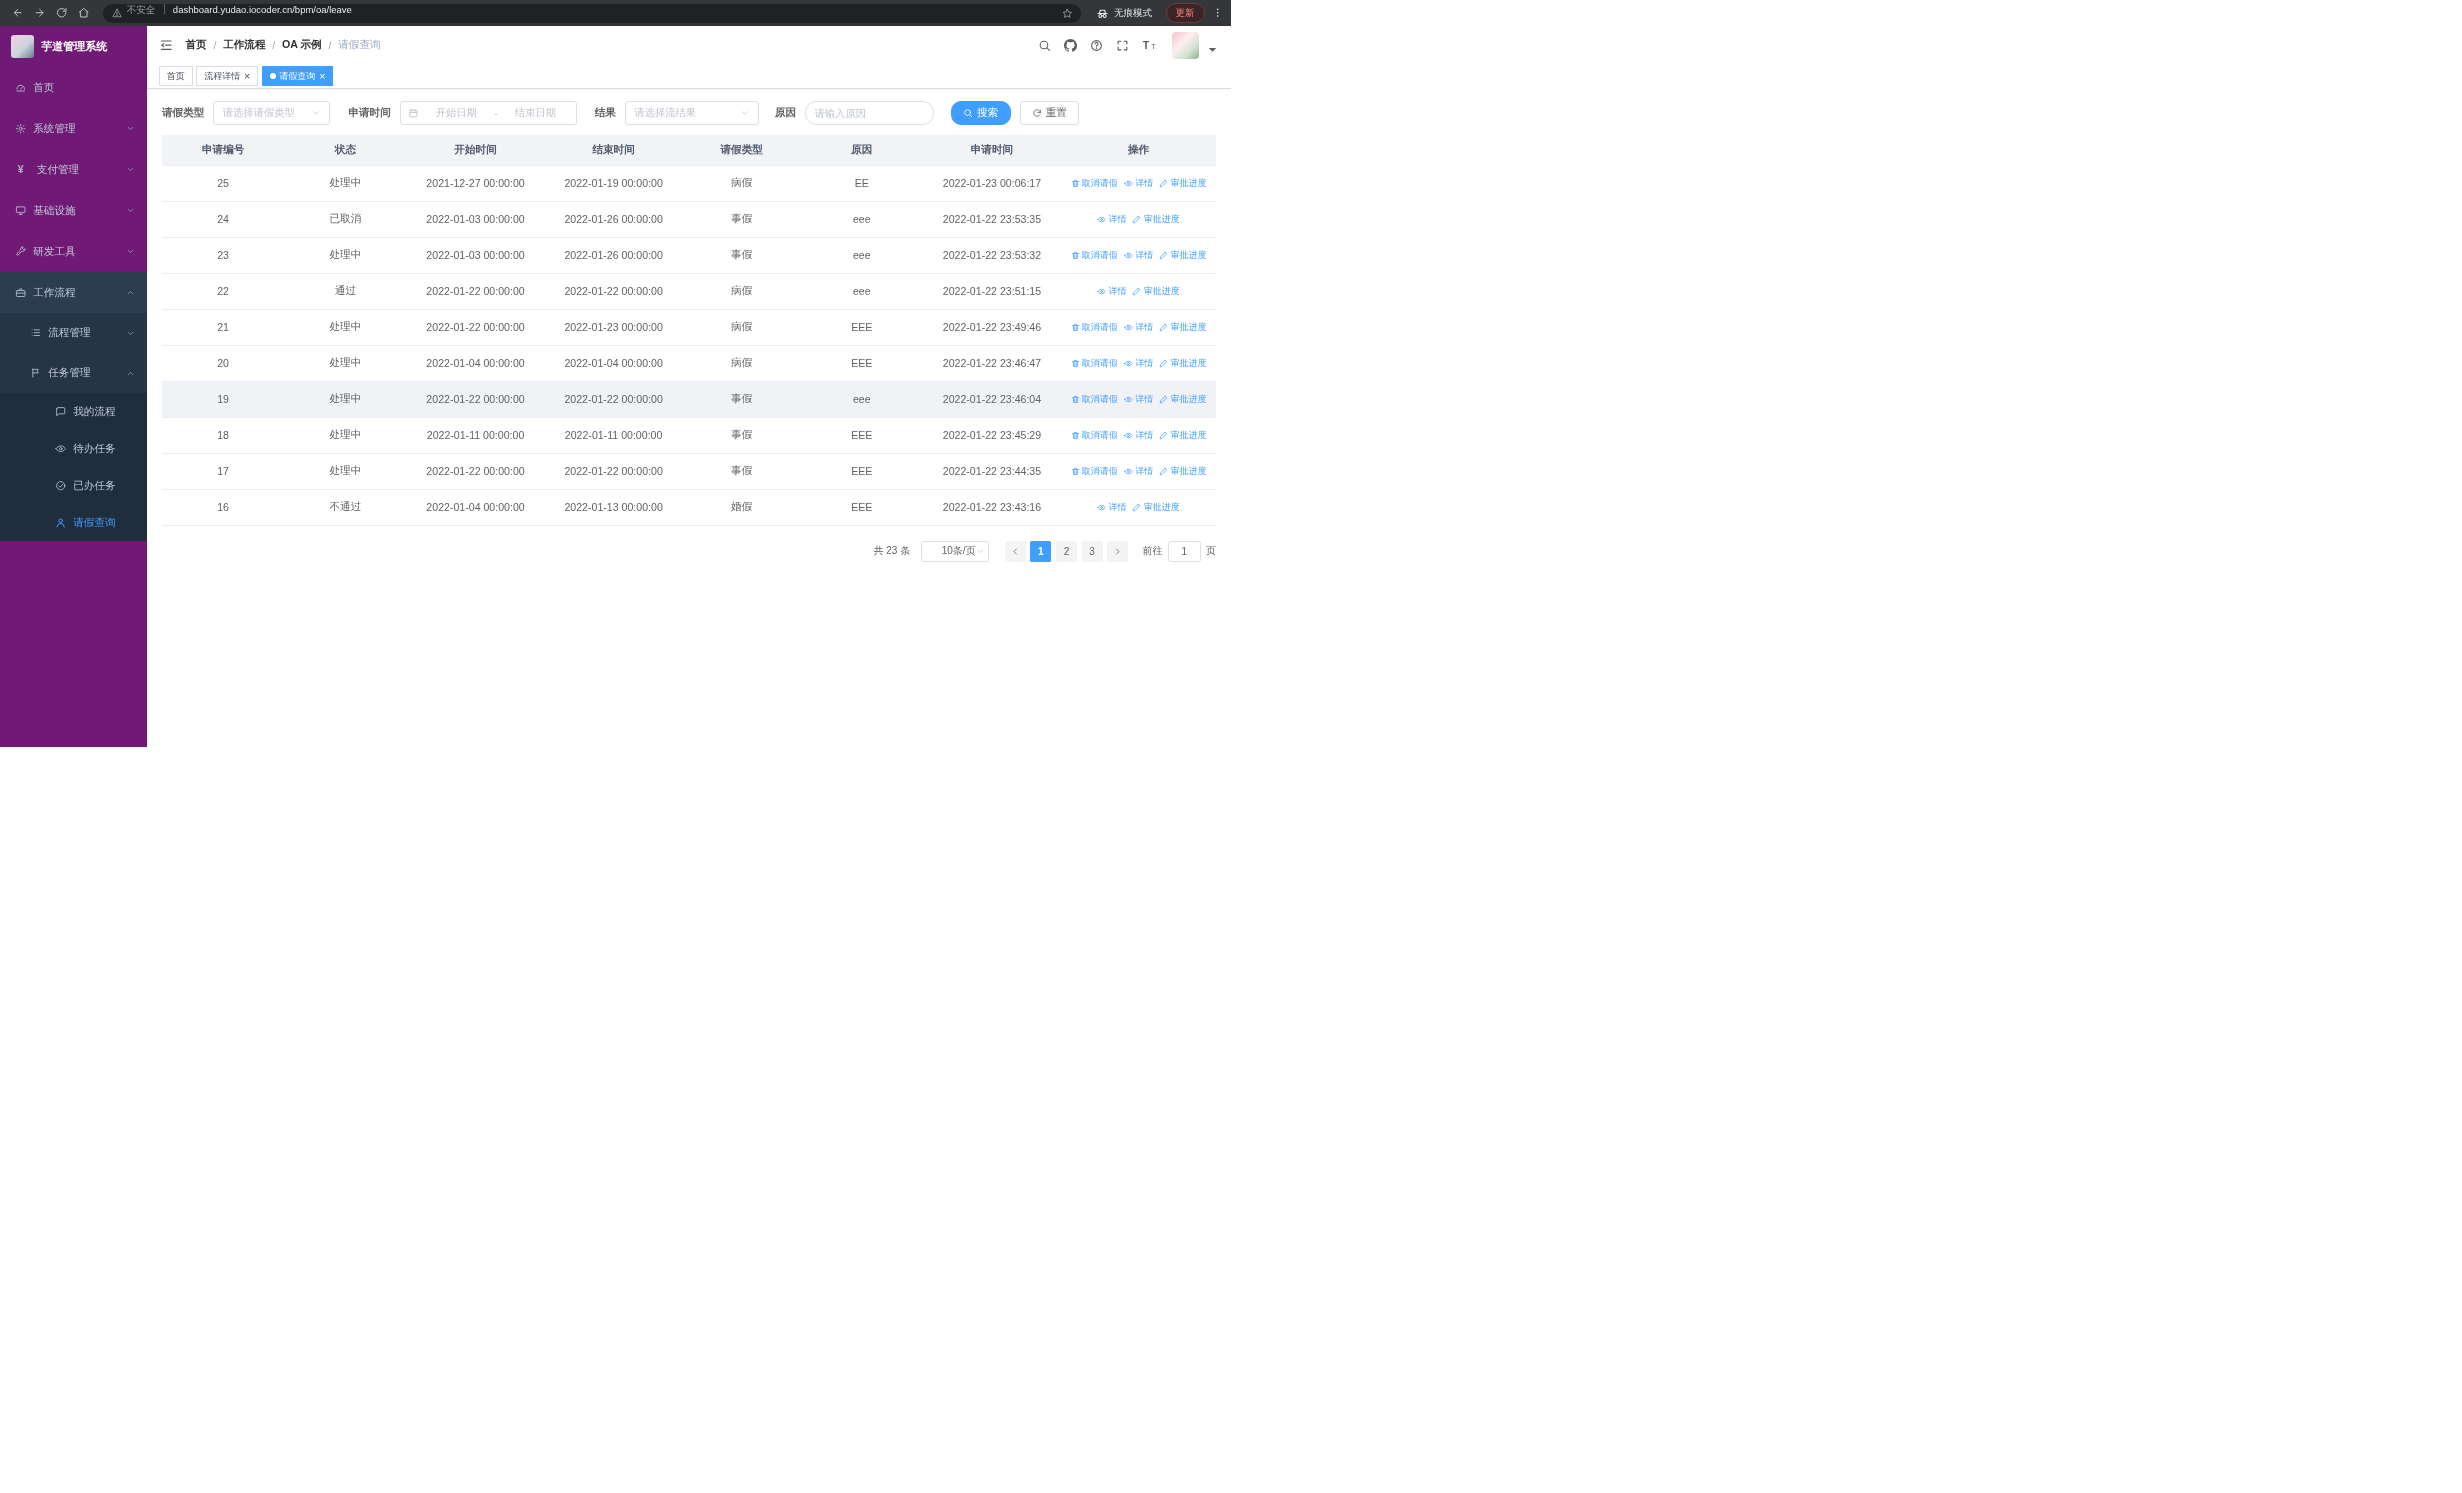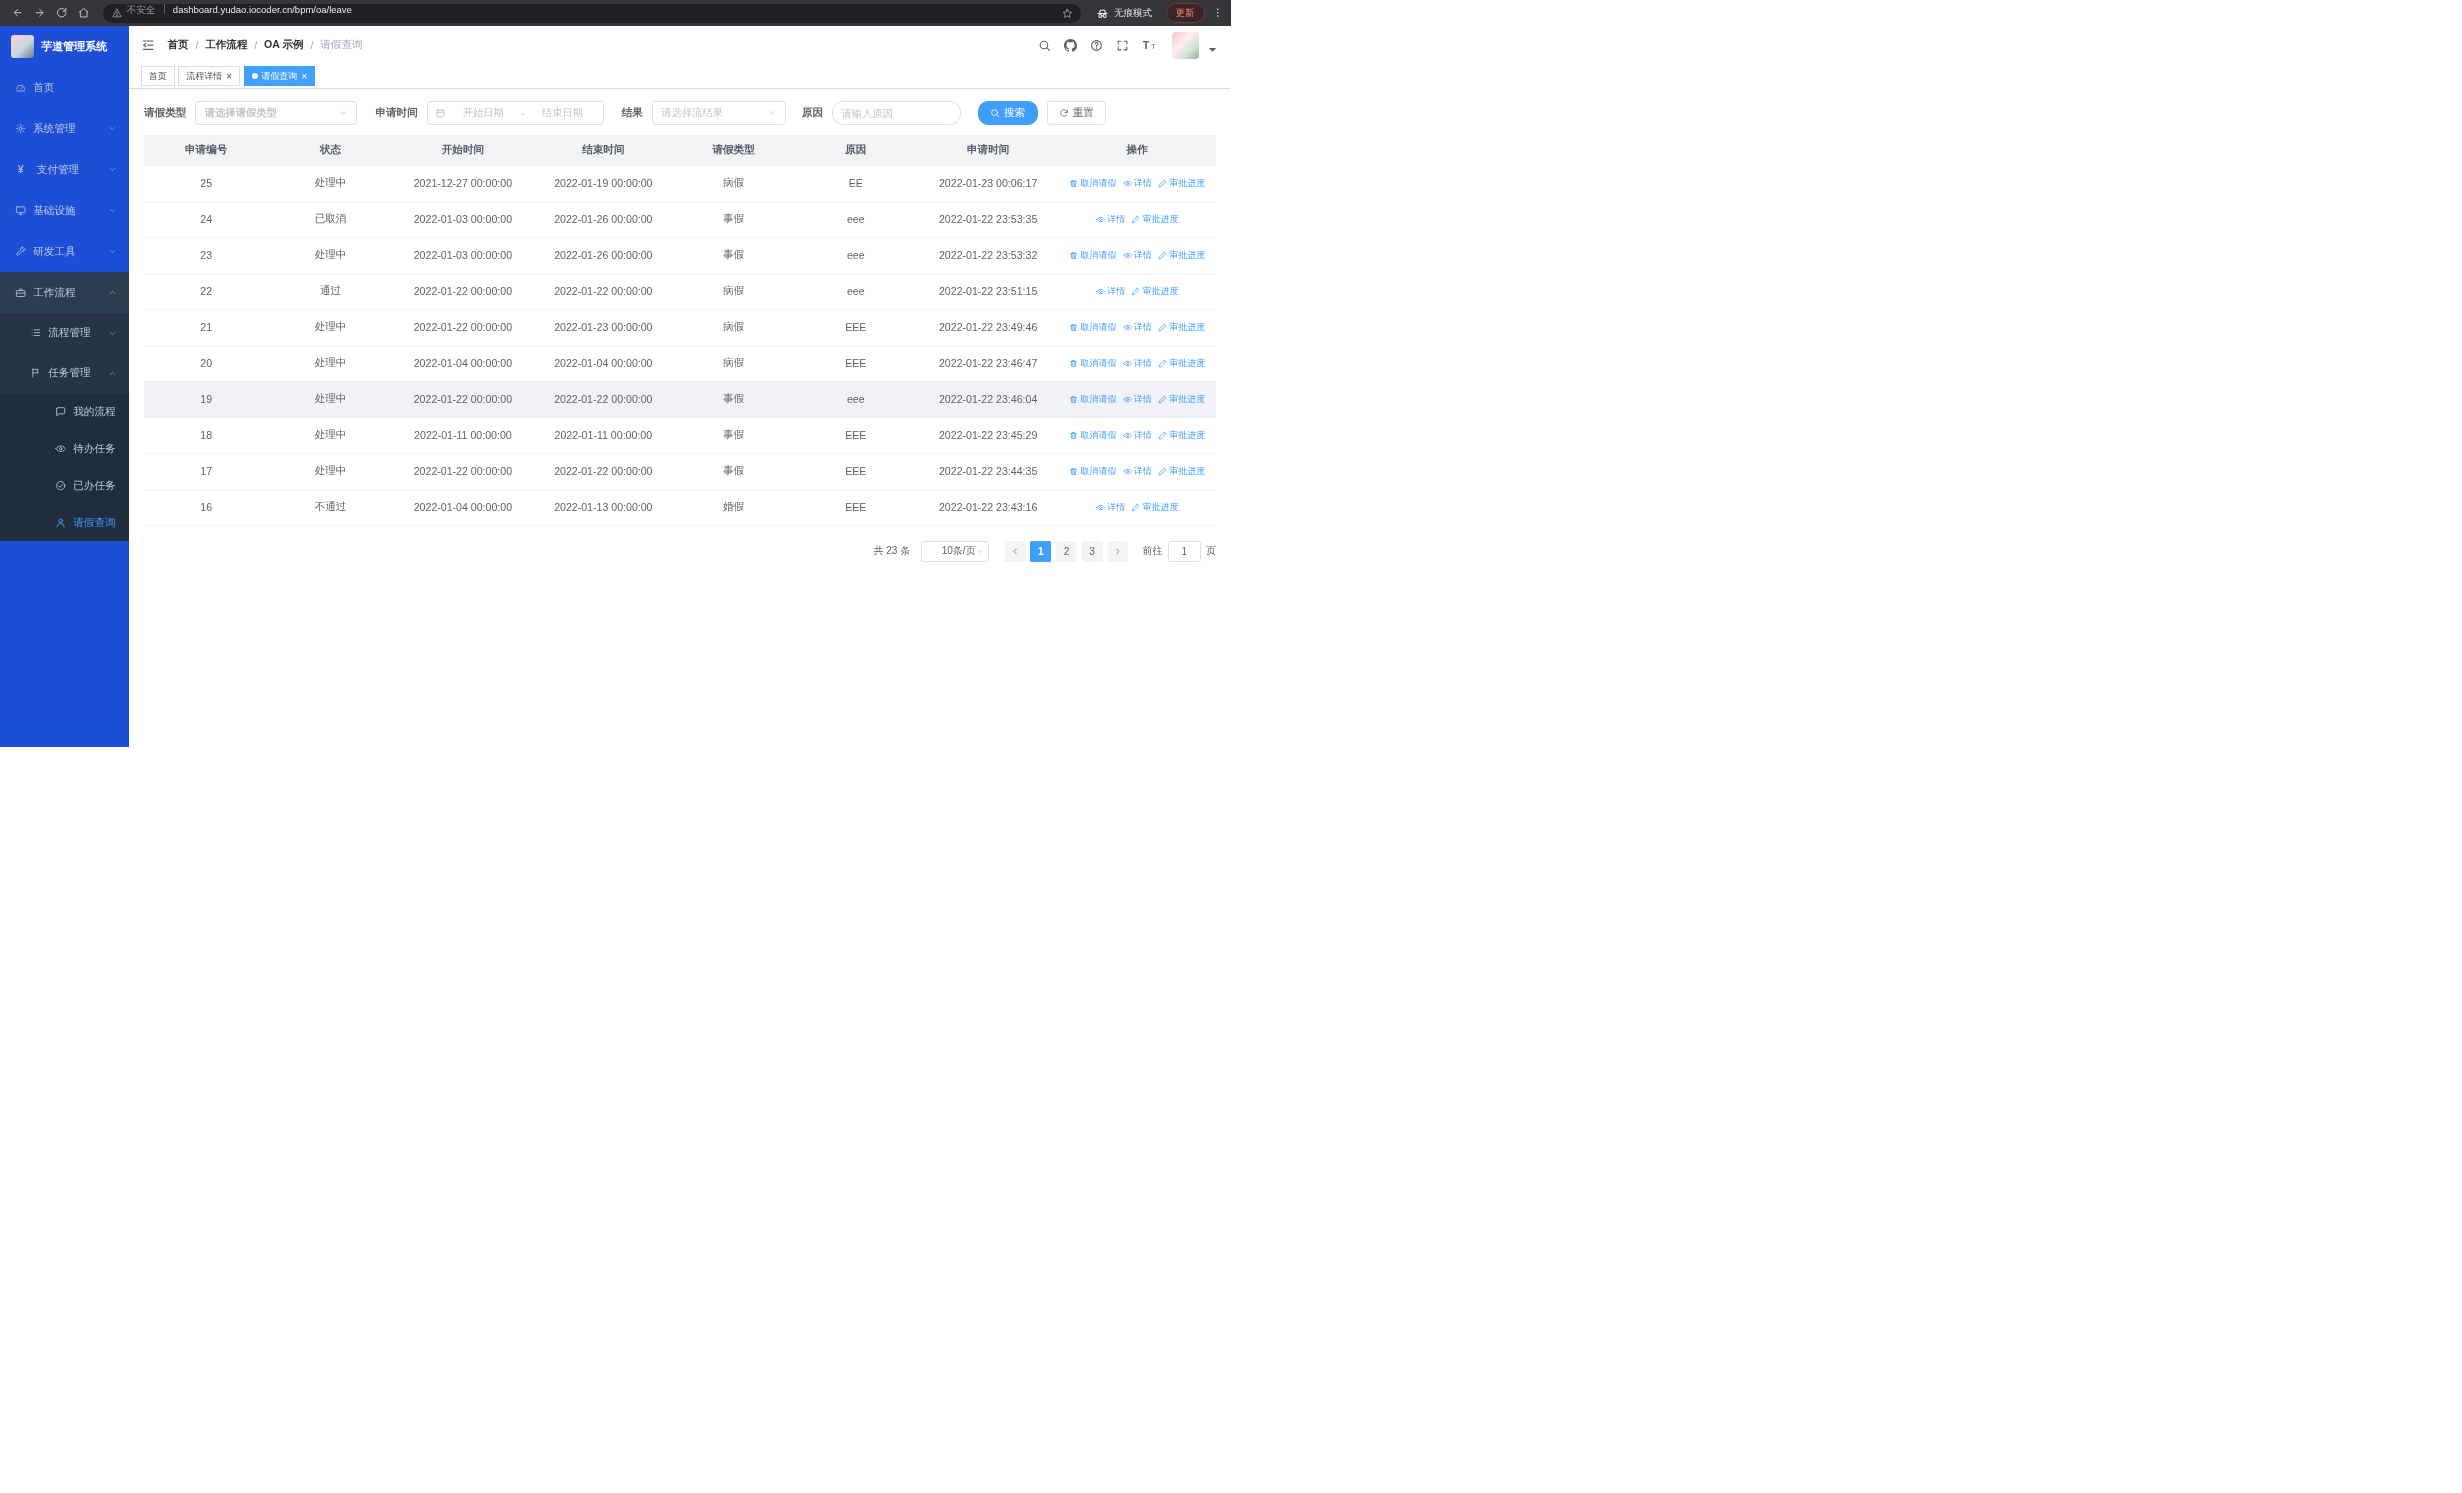--- a/index.html
+++ b/index.html
@@ -17,21 +17,21 @@
   .url-divider{width:0.8px;height:10.6px;background:#5f6368;margin:0 3.8px;}
   .url-text{color:#e8eaed;}
   .url-star{margin-left:auto;font-size:10.6px;color:#9aa0a6;cursor:pointer;}
   .incog{display:flex;align-items:center;gap:4.6px;color:#e8eaed;font-size:9.5px;margin:0 6px;white-space:nowrap;}
   .incog .icn{font-size:13px;}
   .update-pill{margin:0 6px;padding:2.3px 9px;border-radius:10px;border:0.8px solid #6e3b39;background:#3a2527;color:#ff8177;font-size:9.5px;white-space:nowrap;cursor:pointer;}
   .kebab{font-size:11.4px;color:#e8eaed;cursor:pointer;}
 
   
   .app{display:flex;height:721px;}
-  .sidebar{width:129px;background:#1d4ed8;flex-shrink:0;overflow:hidden;}
+  .sidebar{width:147px;background:#701a75;flex-shrink:0;overflow:hidden;}
   .logo-row{height:41px;display:flex;align-items:center;gap:7.6px;padding-left:10.6px;cursor:pointer;}
   .logo-img{width:23px;height:23px;border-radius:3px;background:linear-gradient(135deg,#f3d1dc 0%,#cdd6de 55%,#6b7a8c 100%);flex-shrink:0;}
   .logo-text{color:#fff;font-weight:bold;font-size:11px;white-space:nowrap;}
   .menu-item{height:41px;display:flex;align-items:center;gap:6.8px;color:#bfcbd9;font-size:10.6px;padding-left:15px;padding-right:12px;cursor:pointer;white-space:nowrap;}
   .menu-item .icn{font-size:11.4px;color:#a8b5c4;flex-shrink:0;}
   .menu-item .mi-label{flex:1;overflow:hidden;}
   .menu-item .chev{font-size:9px;color:#96a3b3;}
   .menu-item.lvl0.open{background:#2d3d50;}
   .menu-item.lvl1{background:#263445;padding-left:30px;height:40px;}
   .menu-item.lvl2{background:#1f2d3d;padding-left:55px;height:37px;}
@@ -59,21 +59,21 @@
   .tab.active{background:#409eff;border-color:#409eff;color:#fff;}
   .tab-dot{width:6px;height:6px;border-radius:50%;background:#fff;display:inline-block;}
 
   
   .content{flex:1;padding:12px 15px;overflow:hidden;}
   .filter-row{display:flex;align-items:center;flex-wrap:nowrap;}
   .f-label{font-weight:600;color:#606266;margin-right:9px;white-space:nowrap;}
   .sel{height:24px;border:0.8px solid #dcdfe6;border-radius:3px;background:#fff;display:flex;align-items:center;padding:0 8.4px;color:#bfc4cc;font-size:10.3px;cursor:pointer;}
   .sel .ph{flex:1;white-space:nowrap;overflow:hidden;}
   .sel .icn{color:#c0c4cc;font-size:10px;}
-  .sel.leave-type{width:162px;margin-right:18px;font-weight:bold;}
+  .sel.leave-type{width:117px;margin-right:18px;}
   .date-range{width:177px;height:24px;border:0.8px solid #dcdfe6;border-radius:3px;display:flex;align-items:center;padding:0 7px;gap:4.6px;color:#bfc4cc;font-size:10.3px;margin-right:18px;cursor:pointer;}
   .date-range .icn{color:#c0c4cc;font-size:10.6px;}
   .date-ph{flex:1;text-align:center;white-space:nowrap;overflow:hidden;}
   .date-sep{color:#bfc4cc;}
   .sel.result{width:134px;margin-right:16px;}
   .txt-input{width:129px;height:24px;border:0.8px solid #dcdfe6;border-radius:11px;padding:0 8.4px;font-size:10.3px;color:#606266;margin-right:16.7px;font-family:inherit;outline:none;}
   .txt-input::placeholder{color:#bfc4cc;}
   .btn{height:24px;border-radius:3px;display:inline-flex;align-items:center;gap:3.8px;font-size:10.6px;padding:0 11.4px;cursor:pointer;border:0.8px solid #dcdfe6;background:#fff;color:#606266;font-family:inherit;white-space:nowrap;}
   .btn .icn{font-size:10px;}
   .btn.primary{background:#409eff;border-color:#409eff;color:#fff;}

